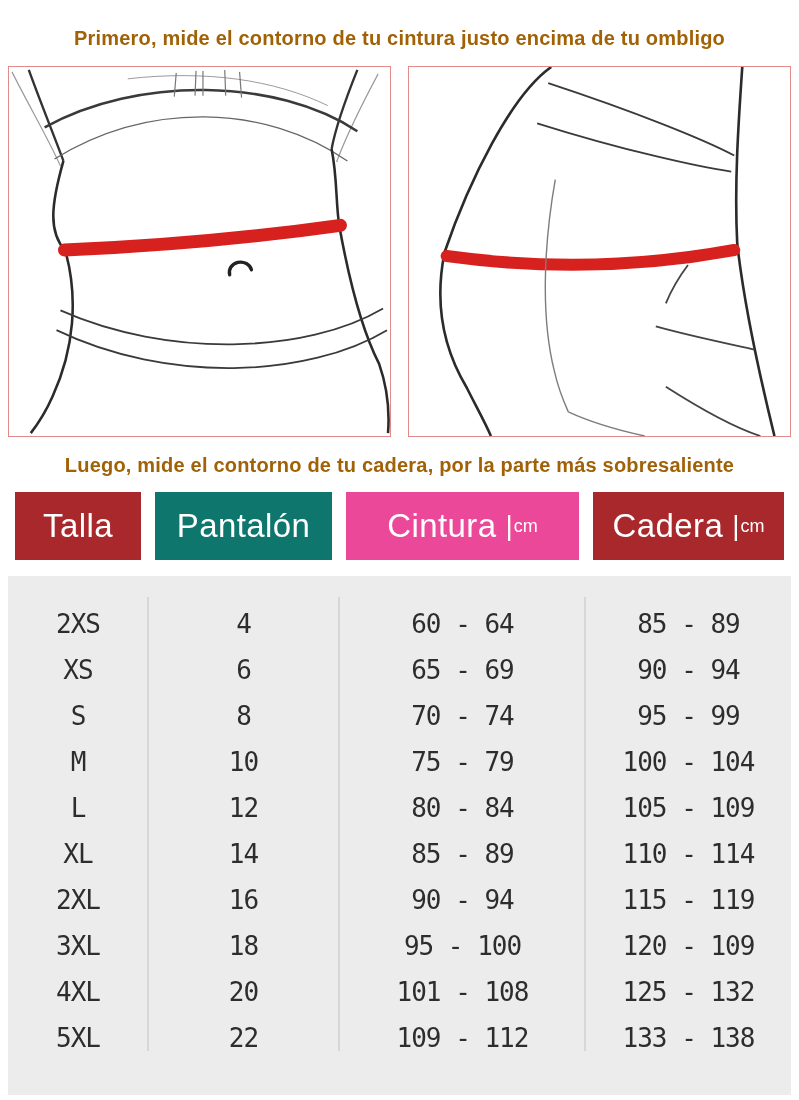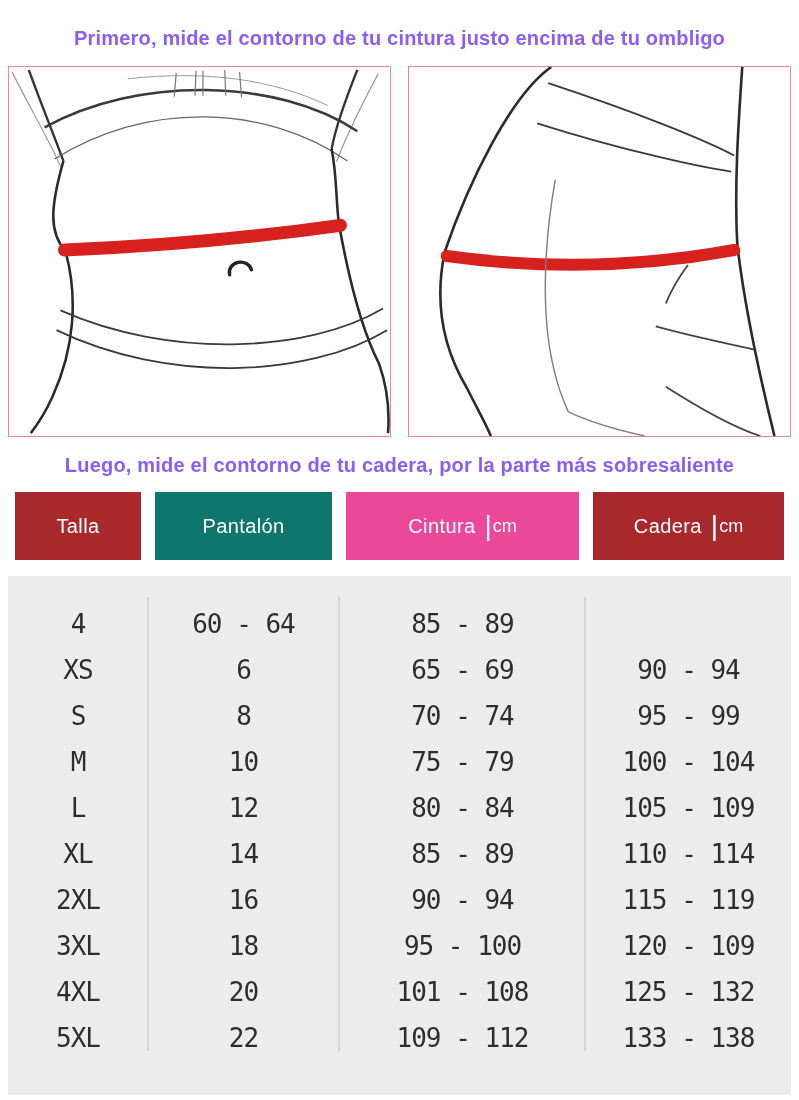--- a/index.html
+++ b/index.html
@@ -1,41 +1,41 @@
 <!DOCTYPE html>
 <html><head>
 <meta charset="utf-8">
 <style>
   html,body{margin:0;padding:0;background:#fff;}
   .wrap{
     position:relative;width:799px;height:1100px;overflow:hidden;
     background:#fff;font-family:"Liberation Sans",sans-serif;
   }
   .title{
-    text-align:center;font-size:20px;font-weight:600;color:#8b5cf6;
+    text-align:center;font-size:20px;font-weight:600;color:#a16207;
     letter-spacing:.2px;
   }
   .title1{padding:27px 0 16px;}
   .title2{padding:17px 0 15px;}
   .figures{display:flex;gap:17px;padding:0 8px;}
   .figbox{
     flex:1;height:369px;border:1px solid #e08c8c;background:#fff;
     position:relative;overflow:hidden;
   }
   .figbox svg{display:block;width:100%;height:100%;}
   .chips{
     display:grid;grid-template-columns:140px 191px 247px 205px;
     padding:0 8px;
   }
   .chip{
     margin:0 7px;height:68px;color:#fff;
     display:flex;align-items:center;justify-content:center;
     white-space:nowrap;
   }
-  .chip .lbl{font-size:20px;font-weight:400;letter-spacing:.4px;text-align:center;}
+  .chip .lbl{font-size:33px;font-weight:400;letter-spacing:.4px;text-align:center;}
   .chip .pipe{font-size:28px;font-weight:300;margin-left:9px;}
   .chip .unit{font-size:18px;font-weight:400;margin-left:1px;}
   .panel{
     margin:16px 8px 0;height:519px;background:#ececec;
     position:relative;padding-top:25px;box-sizing:border-box;
   }
   .sep{position:absolute;top:21px;bottom:44px;width:2px;background:#d7d7d7;}
   .sep1{left:139px}.sep2{left:330px}.sep3{left:576px}
   .trow{
     display:grid;grid-template-columns:140px 191px 247px 205px;
@@ -127,20 +127,21 @@
         <span class="unit">cm</span>
     </div>
   </div>
 
   <div class="panel">
     <div class="sep sep1"></div>
     <div class="sep sep2"></div>
     <div class="sep sep3"></div>
 
     <div class="trow">
+      <div class="cell">2XS</div>
       <div class="cell">4</div>
       <div class="cell">60 - 64</div>
       <div class="cell">85 - 89</div>
     </div>
     <div class="trow">
       <div class="cell">XS</div>
       <div class="cell">6</div>
       <div class="cell">65 - 69</div>
       <div class="cell">90 - 94</div>
     </div>

